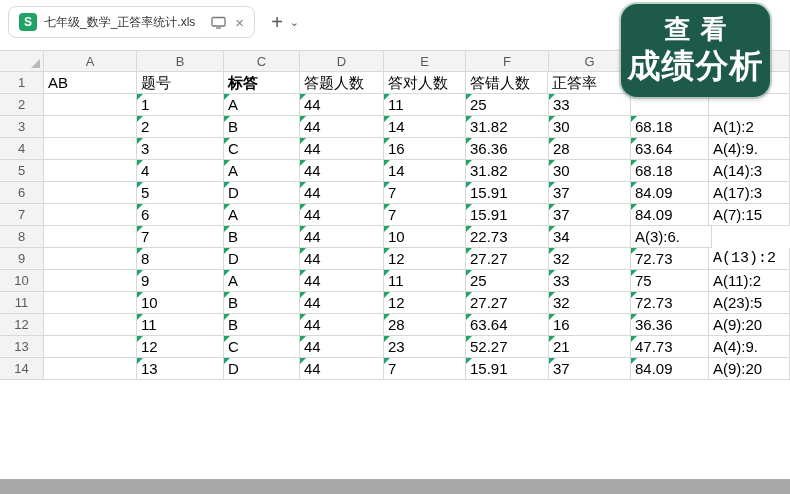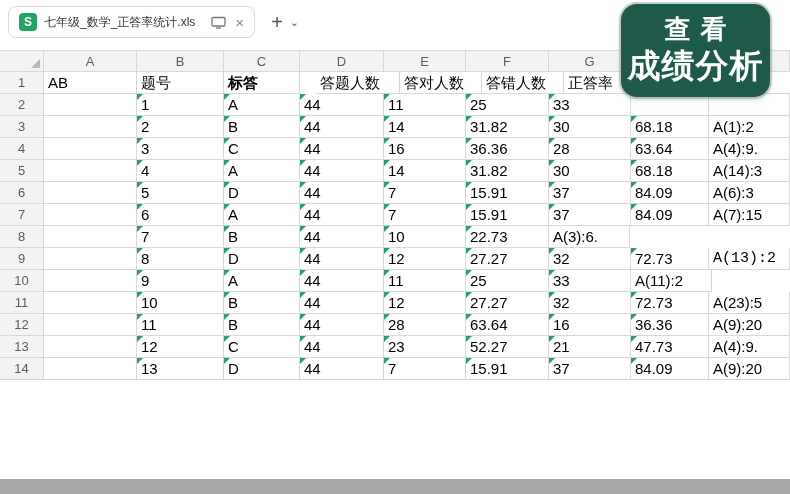--- a/index.html
+++ b/index.html
@@ -77,21 +77,21 @@
       <div class="gcell head center" style="width: 83px;">F</div>
       <div class="gcell head center" style="width: 82px;">G</div>
       <div class="gcell head center" style="width: 78px;"></div>
       <div class="gcell head center" style="width: 81px;"></div>
     </div>
     <div class="grid-row">
       <div class="gcell rowhead center" style="width: 44px;">1</div>
       <div class="gcell" style="width: 93px;">AB</div>
       <div class="gcell" style="width: 87px;">题号</div>
       <div class="gcell" style="width: 76px; font-weight: bold;">标答</div>
-      <div class="gcell" style="width: 84px; margin-left: 16px;">答题人数</div>
+      <div class="gcell" style="width: 84px;">答题人数</div>
       <div class="gcell" style="width: 82px;">答对人数</div>
       <div class="gcell" style="width: 82px;">答错人数</div>
       <div class="gcell" style="width: 83px;">正答率</div>
       <div class="gcell" style="width: 78px;"></div>
       <div class="gcell" style="width: 81px;"></div>
     </div>
     <div class="grid-row">
       <div class="gcell rowhead center" style="width: 44px;">2</div>
       <div class="gcell" style="width: 93px;"></div>
       <div class="gcell flag" style="width: 87px;">1</div>
@@ -142,21 +142,21 @@
     <div class="grid-row">
       <div class="gcell rowhead center" style="width: 44px;">6</div>
       <div class="gcell" style="width: 93px;"></div>
       <div class="gcell flag" style="width: 87px;">5</div>
       <div class="gcell flag" style="width: 76px;">D</div>
       <div class="gcell flag" style="width: 84px;">44</div>
       <div class="gcell flag" style="width: 82px;">7</div>
       <div class="gcell flag" style="width: 83px;">15.91</div>
       <div class="gcell flag" style="width: 82px;">37</div>
       <div class="gcell flag" style="width: 78px;">84.09</div>
-      <div class="gcell" style="width: 81px;">A(6):3</div>
+      <div class="gcell" style="width: 81px;">A(17):3</div>
     </div>
     <div class="grid-row">
       <div class="gcell rowhead center" style="width: 44px;">7</div>
       <div class="gcell" style="width: 93px;"></div>
       <div class="gcell flag" style="width: 87px;">6</div>
       <div class="gcell flag" style="width: 76px;">A</div>
       <div class="gcell flag" style="width: 84px;">44</div>
       <div class="gcell flag" style="width: 82px;">7</div>
       <div class="gcell flag" style="width: 83px;">15.91</div>
       <div class="gcell flag" style="width: 82px;">37</div>
@@ -164,20 +164,21 @@
       <div class="gcell" style="width: 81px;">A(7):15</div>
     </div>
     <div class="grid-row">
       <div class="gcell rowhead center" style="width: 44px;">8</div>
       <div class="gcell" style="width: 93px;"></div>
       <div class="gcell flag" style="width: 87px;">7</div>
       <div class="gcell flag" style="width: 76px;">B</div>
       <div class="gcell flag" style="width: 84px;">44</div>
       <div class="gcell flag" style="width: 82px;">10</div>
       <div class="gcell flag" style="width: 83px;">22.73</div>
+      <div class="gcell flag" style="width: 82px;">34</div>
       <div class="gcell" style="width: 81px;">A(3):6.</div>
     </div>
     <div class="grid-row">
       <div class="gcell rowhead center" style="width: 44px;">9</div>
       <div class="gcell" style="width: 93px;"></div>
       <div class="gcell flag" style="width: 87px;">8</div>
       <div class="gcell flag" style="width: 76px;">D</div>
       <div class="gcell flag" style="width: 84px;">44</div>
       <div class="gcell flag" style="width: 82px;">12</div>
       <div class="gcell flag" style="width: 83px;">27.27</div>
@@ -187,20 +188,21 @@
     </div>
     <div class="grid-row">
       <div class="gcell rowhead center" style="width: 44px;">10</div>
       <div class="gcell" style="width: 93px;"></div>
       <div class="gcell flag" style="width: 87px;">9</div>
       <div class="gcell flag" style="width: 76px;">A</div>
       <div class="gcell flag" style="width: 84px;">44</div>
       <div class="gcell flag" style="width: 82px;">11</div>
       <div class="gcell flag" style="width: 83px;">25</div>
       <div class="gcell flag" style="width: 82px;">33</div>
+      <div class="gcell flag" style="width: 78px;">75</div>
       <div class="gcell" style="width: 81px;">A(11):2</div>
     </div>
     <div class="grid-row">
       <div class="gcell rowhead center" style="width: 44px;">11</div>
       <div class="gcell" style="width: 93px;"></div>
       <div class="gcell flag" style="width: 87px;">10</div>
       <div class="gcell flag" style="width: 76px;">B</div>
       <div class="gcell flag" style="width: 84px;">44</div>
       <div class="gcell flag" style="width: 82px;">12</div>
       <div class="gcell flag" style="width: 83px;">27.27</div>

